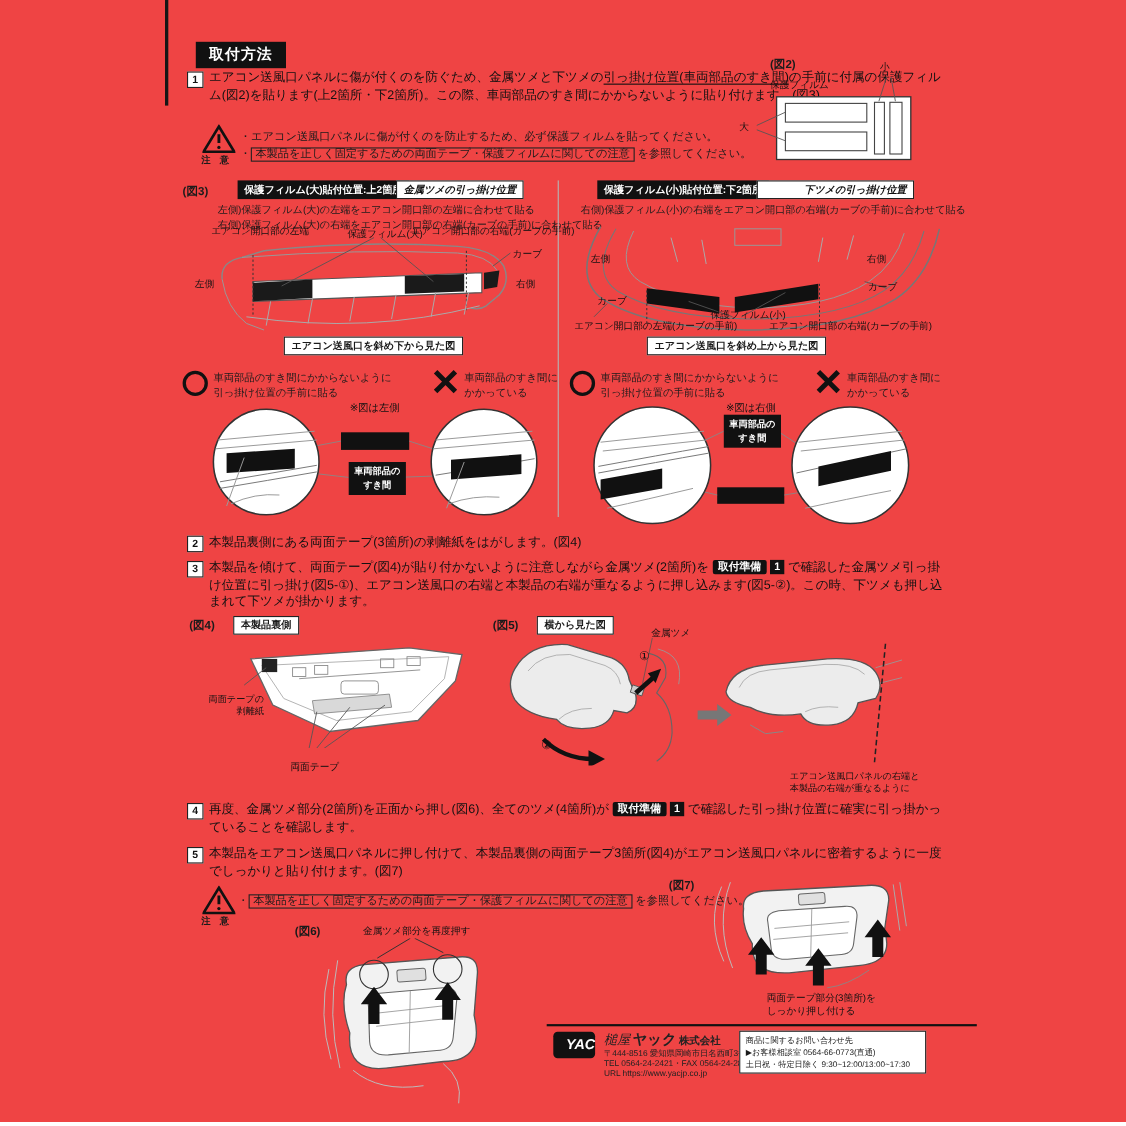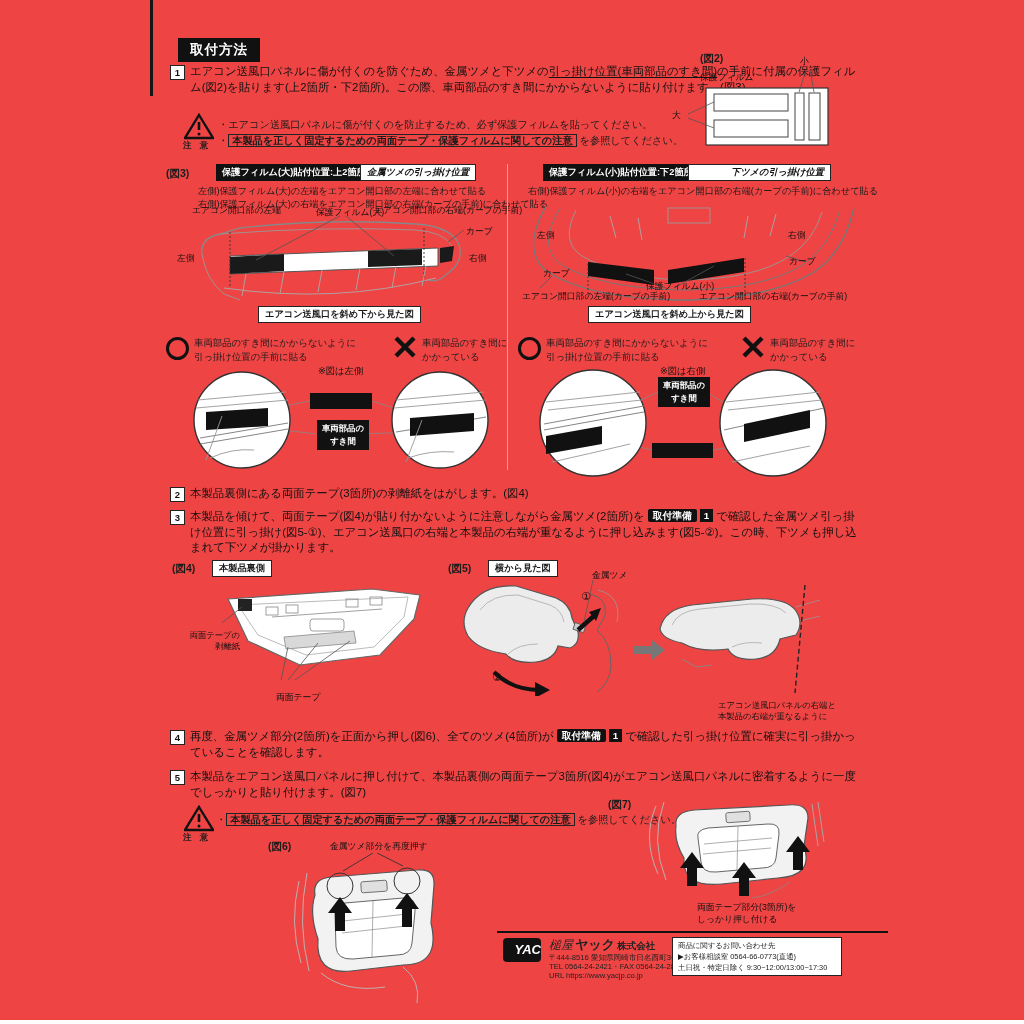--- a/index.html
+++ b/index.html
@@ -15,21 +15,21 @@
   .stepnum{position:absolute;left:0;top:1px;width:13px;height:13px;border:1.5px solid #222;
            font-size:9.5px;font-weight:bold;text-align:center;line-height:13px;background:#fff;}
   .steptext{margin-left:20px;}
   .ul{text-decoration:underline;text-underline-offset:2px;}
   .pbadge{display:inline-block;background:#111;color:#fff;font-weight:bold;
           padding:0 5px;font-size:9.8px;line-height:13px;border-radius:2px;margin:0 3px;vertical-align:1px;}
   .pbadge-num{display:inline-block;background:#111;color:#fff;font-weight:bold;
           padding:0 4px;font-size:9.8px;line-height:13px;margin-right:3px;vertical-align:1px;}
   
   .caut-txt{position:absolute;font-size:10.2px;line-height:16px;}
-  .refbox{border:1.2px solid #222;padding:0 3px;font-weight:bold;}
+  .refbox{border:1.2px solid #222;padding:0 3px;}
   .cautlbl{position:absolute;font-size:8.5px;font-weight:bold;letter-spacing:3px;}
   
   .figttl{position:absolute;font-size:10.5px;font-weight:bold;white-space:nowrap;}
   .blackbar{position:absolute;background:#111;color:#fff;font-size:9.2px;font-weight:bold;
             padding:2px 6px;white-space:nowrap;}
   .whitebar{position:absolute;background:#fff;border:1.2px solid #222;color:#111;
             font-size:9.2px;font-weight:bold;padding:1px 6px;white-space:nowrap;font-style:italic;}
   .desc{position:absolute;font-size:9.2px;line-height:1.45;white-space:nowrap;}
   .lbl{position:absolute;font-size:8.8px;white-space:nowrap;color:#111;}
   .lbl-s{position:absolute;font-size:8.3px;white-space:nowrap;color:#111;}
@@ -264,21 +264,21 @@
     <polygon points="62,52 132,46 134,58 64,64" fill="#d9d9d9" stroke="#888" stroke-width="0.8"></polygon>
     <line x1="-18" y1="52" x2="20" y2="22" stroke="#555" stroke-width="0.8"></line>
     <line x1="58" y1="100" x2="66" y2="62" stroke="#555" stroke-width="0.8"></line>
     <line x1="62" y1="100" x2="96" y2="58" stroke="#555" stroke-width="0.8"></line>
     <line x1="66" y1="100" x2="128" y2="56" stroke="#555" stroke-width="0.8"></line>
   </svg>
   <div class="lbl-s" style="left:184px;top:630px;width:56px;text-align:right;">
     <div>両面テープの</div>
     <div>剥離紙</div>
   </div>
-  <div class="lbl" style="left:276px;top:692px;">両面テープ</div>
+  <div class="lbl" style="left:264px;top:692px;">両面テープ</div>
 
   <div class="figttl" style="left:448px;top:562px;">(図5)</div>
   <div class="capbox" style="left:488px;top:560px;">横から見た図</div>
   <svg class="abs" style="left:438px;top:578px;" width="210" height="118" viewBox="0 0 210 118">
     <path d="M30,30 Q44,6 78,8 L118,20 Q132,26 134,40 L140,54 Q142,66 132,70 L120,68 Q116,82 98,84 Q76,86 68,76 Q40,72 30,58 Q22,44 30,30 Z" fill="#ececec" stroke="#555" stroke-width="1.2"></path>
     <path d="M42,32 Q54,16 80,17 L112,27 Q124,32 126,44" fill="none" stroke="#aaa" stroke-width="0.8"></path>
     <path d="M70,76 Q80,66 100,66" fill="none" stroke="#aaa" stroke-width="0.8"></path>
     <rect x="136" y="46" width="11" height="7" fill="#ccc" stroke="#555" stroke-width="0.8" transform="rotate(18 141 49)"></rect>
     <path d="M152,16 Q170,20 167,38 L159,52 Q173,64 173,88 Q172,105 159,114" fill="none" stroke="#666" stroke-width="1"></path>
     <path d="M160,12 Q184,18 179,44" fill="none" stroke="#999" stroke-width="0.8"></path>

